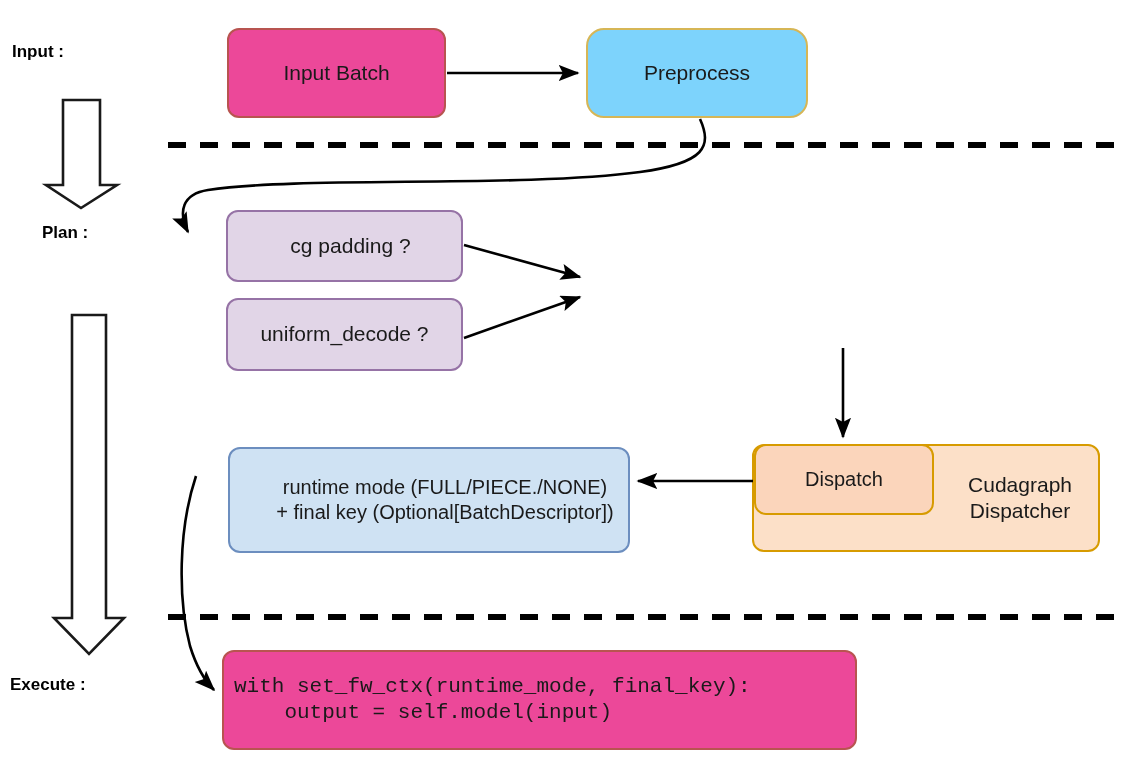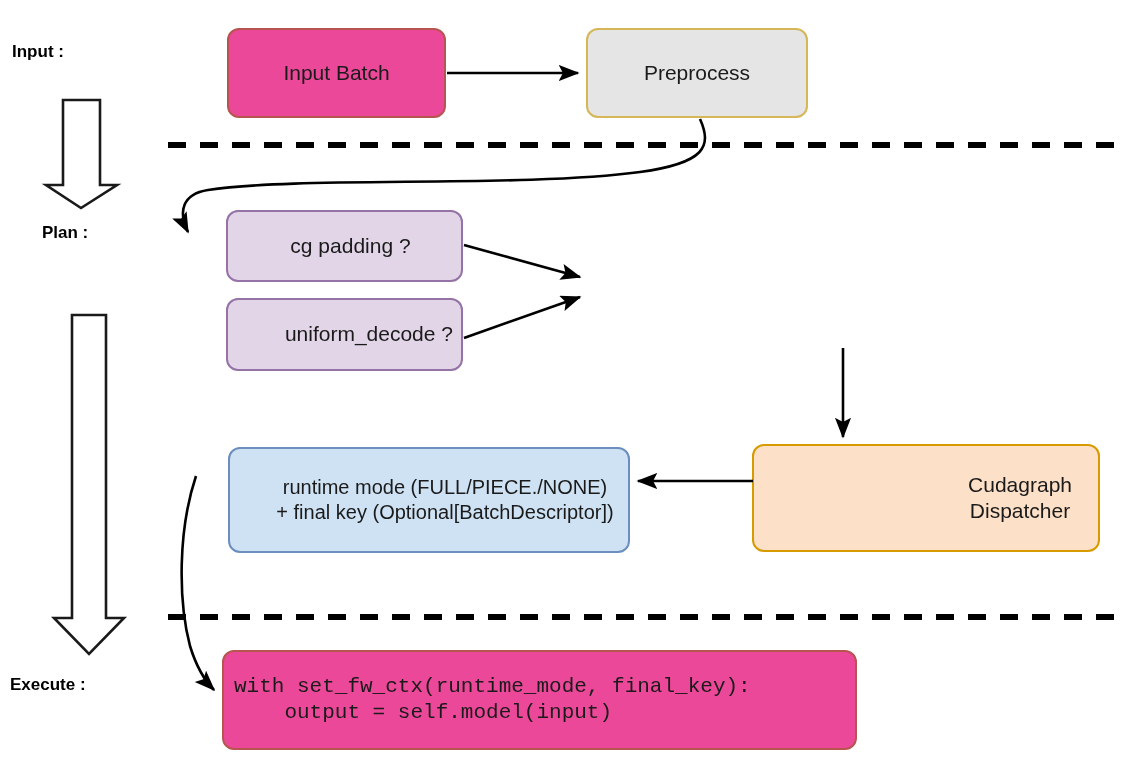--- a/index.html
+++ b/index.html
@@ -32,21 +32,21 @@
     display: flex;
     align-items: center;
     justify-content: center;
     text-align: center;
     font-size: 21px;
     color: #1a1a1a;
     line-height: 1.25;
     padding: 2px 8px;
   }
   .node.pink   { background: #ec4899; border-color: #b85450; }
-  .node.yellow { background: #e5e5e5; border-color: #d6b656; }
+  .node.yellow { background: #7dd3fc; border-color: #d6b656; border-radius: 18px; }
   .node.purple { background: #e1d5e7; border-color: #9673a6; }
   .node.green  { background: #d5e8d4; border-color: #82b366; }
   .node.blue   { background: #cfe2f3; border-color: #6c8ebf; }
   .node.orange-outer { background: #fce0c8; border-color: #d79b00; }
   .node.orange-inner { background: #fbd5bb; border-color: #d79b00; }
   .node.code {
     font-family: "Liberation Mono", monospace;
     font-size: 21px;
     justify-content: flex-start;
     text-align: left;
@@ -79,30 +79,33 @@
   </div>
 
   <div class="node yellow" style="left:586px; top:28px; width:222px; height:90px;">
     <span class="node-text">Preprocess</span>
   </div>
 
   <div class="node purple" style="left:226px; top:210px; width:237px; height:72px;padding-left:20px;">
     <span class="node-text">cg padding ?</span>
   </div>
 
-  <div class="node purple" style="left:226px; top:298px; width:237px; height:73px;justify-content:flex-end;">
+  <div class="node purple" style="left:226px; top:298px; width:237px; height:73px;">
     <span class="node-text">uniform_decode ?</span>
   </div>
 
 
   <div class="node orange-outer" style="left:752px; top:444px; width:348px; height:108px; justify-content:flex-end; padding-right:26px;">
     <span class="node-text">Cudagraph
 Dispatcher</span>
   </div>
 
+  <div class="node orange-inner" style="left:754px; top:444px; width:180px; height:71px; font-size:20px;">
+    <span class="node-text">Dispatch</span>
+  </div>
 
   <div class="node blue" style="left:228px; top:447px; width:402px; height:106px; font-size:20px;padding-left:40px;">
     <span class="node-text">runtime mode (FULL/PIECE./NONE)
 + final key (Optional[BatchDescriptor])</span>
   </div>
 
   <div class="node pink code" style="left:222px; top:650px; width:635px; height:100px;align-items:center;">
     <span class="node-text">with set_fw_ctx(runtime_mode, final_key):
     output = self.model(input)</span>
   </div>

